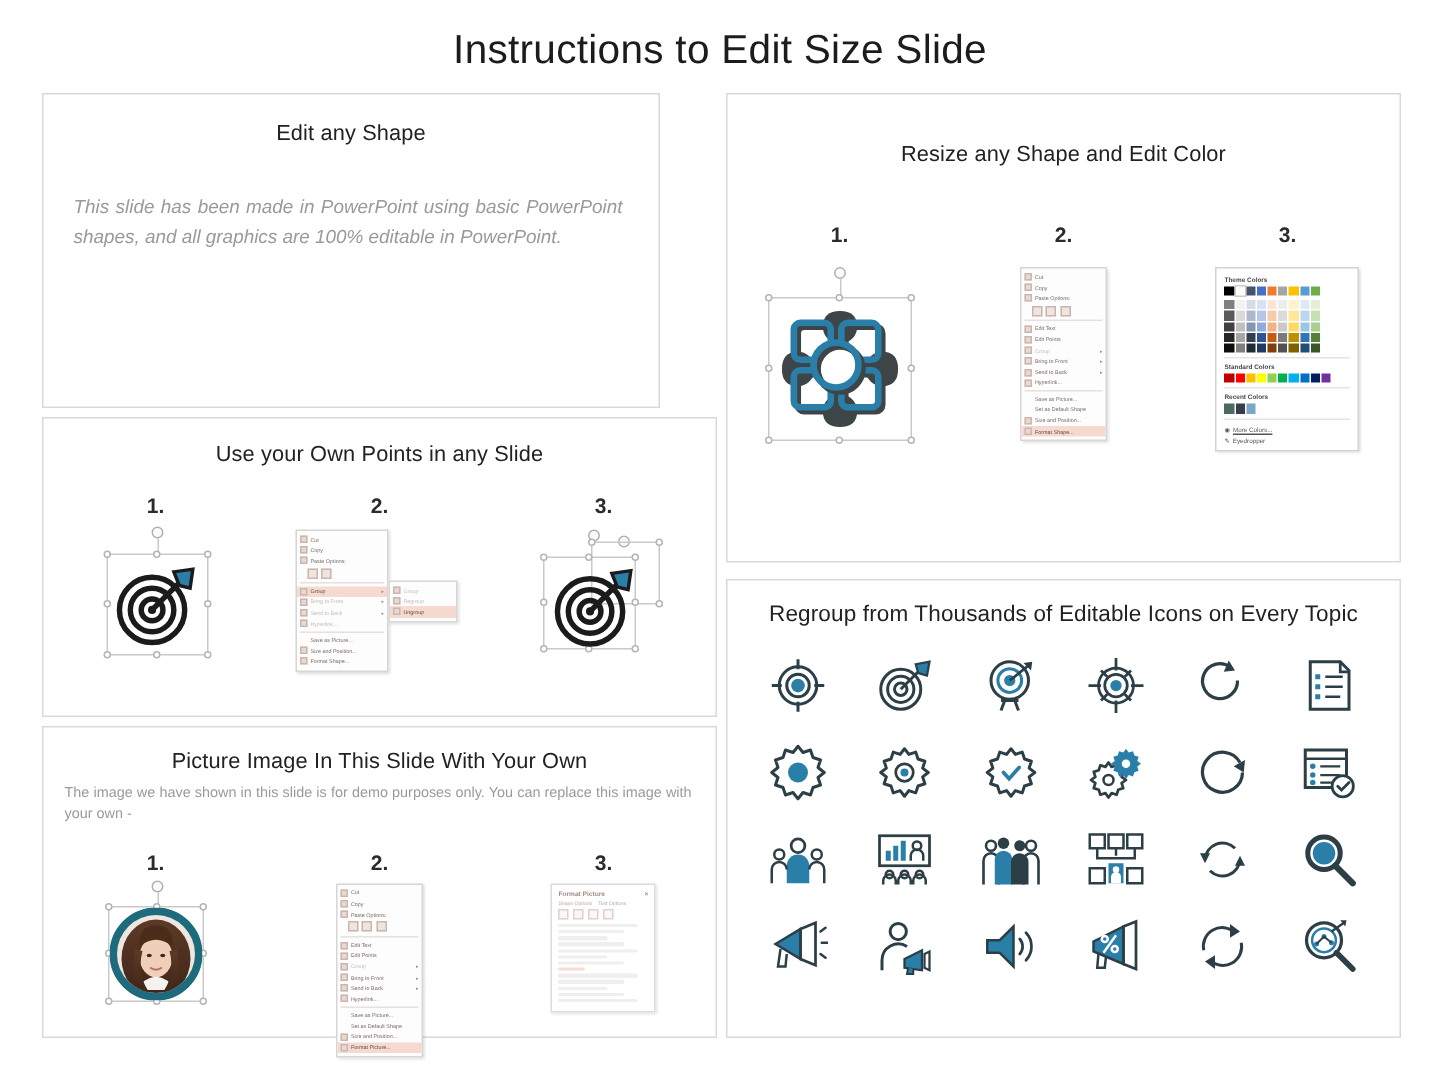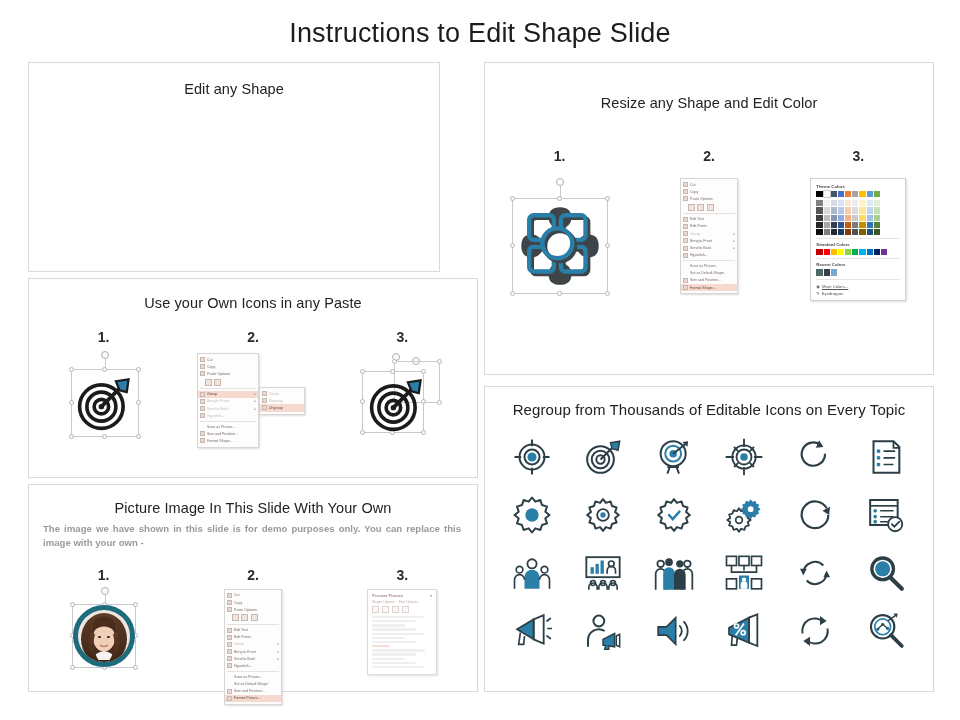--- a/index.html
+++ b/index.html
@@ -142,28 +142,29 @@
     width: 100%; height: 232px; padding: 0 12px;
   }
   .icon-cell { display: flex; align-items: center; justify-content: center; }
   .icon-cell svg { display: block; }
 </style>
 </head>
 <body>
 
 <div class="slide">
 
-  <div class="page-title">Instructions to Edit Shape Slide</div>
+  <div class="page-title">Instructions to Edit Size Slide</div>
 
   <div class="panel" id="panel-edit-shape">
     <div class="panel-title" style="margin-top:18px;">Edit any Shape</div>
+    <div class="body-text" style="margin:32px 24px 0 20px;">This slide has been made in PowerPoint using basic PowerPoint shapes, and all graphics are 100% editable in PowerPoint.</div>
   </div>
 
   <div class="panel" id="panel-own-icons">
-    <div class="panel-title" style="margin-top:16px;">Use your Own Icons in any Paste</div>
+    <div class="panel-title" style="margin-top:16px;">Use your Own Points in any Slide</div>
 
     <div class="numbers-row" style="margin-top:18px;">
       <div>1.</div>
       <div>2.</div>
       <div>3.</div>
     </div>
 
     <div class="steps-row" style="margin-top:6px;">
 
       <div class="step">
@@ -290,21 +291,21 @@
             <path d="M28 36 L52 12" stroke="#1b1b1b" stroke-width="4" fill="none"></path>
             <path d="M44 8 L58 6 L56 20 L48 18 Z" fill="#2a7fa8" stroke="#1b1b1b" stroke-width="2.5"></path>
           </svg>
         </div>
       </div>
     </div>
   </div>
 
   <div class="panel" id="panel-replace-image">
     <div class="panel-title" style="margin-top:15px;">Picture Image In This Slide With Your Own</div>
-    <div class="small-note" style="margin:6px 16px 16px 14px;font-weight:bold;">The image we have shown in this slide is for demo purposes only. You can replace this image with your own -</div>
+    <div class="small-note" style="margin:6px 16px 16px 14px;">The image we have shown in this slide is for demo purposes only. You can replace this image with your own -</div>
 
     <div class="numbers-row" style="margin-top:12px;">
       <div>1.</div>
       <div>2.</div>
       <div>3.</div>
     </div>
 
     <div class="steps-row" style="margin-top:4px;">
 
       <div class="step">

